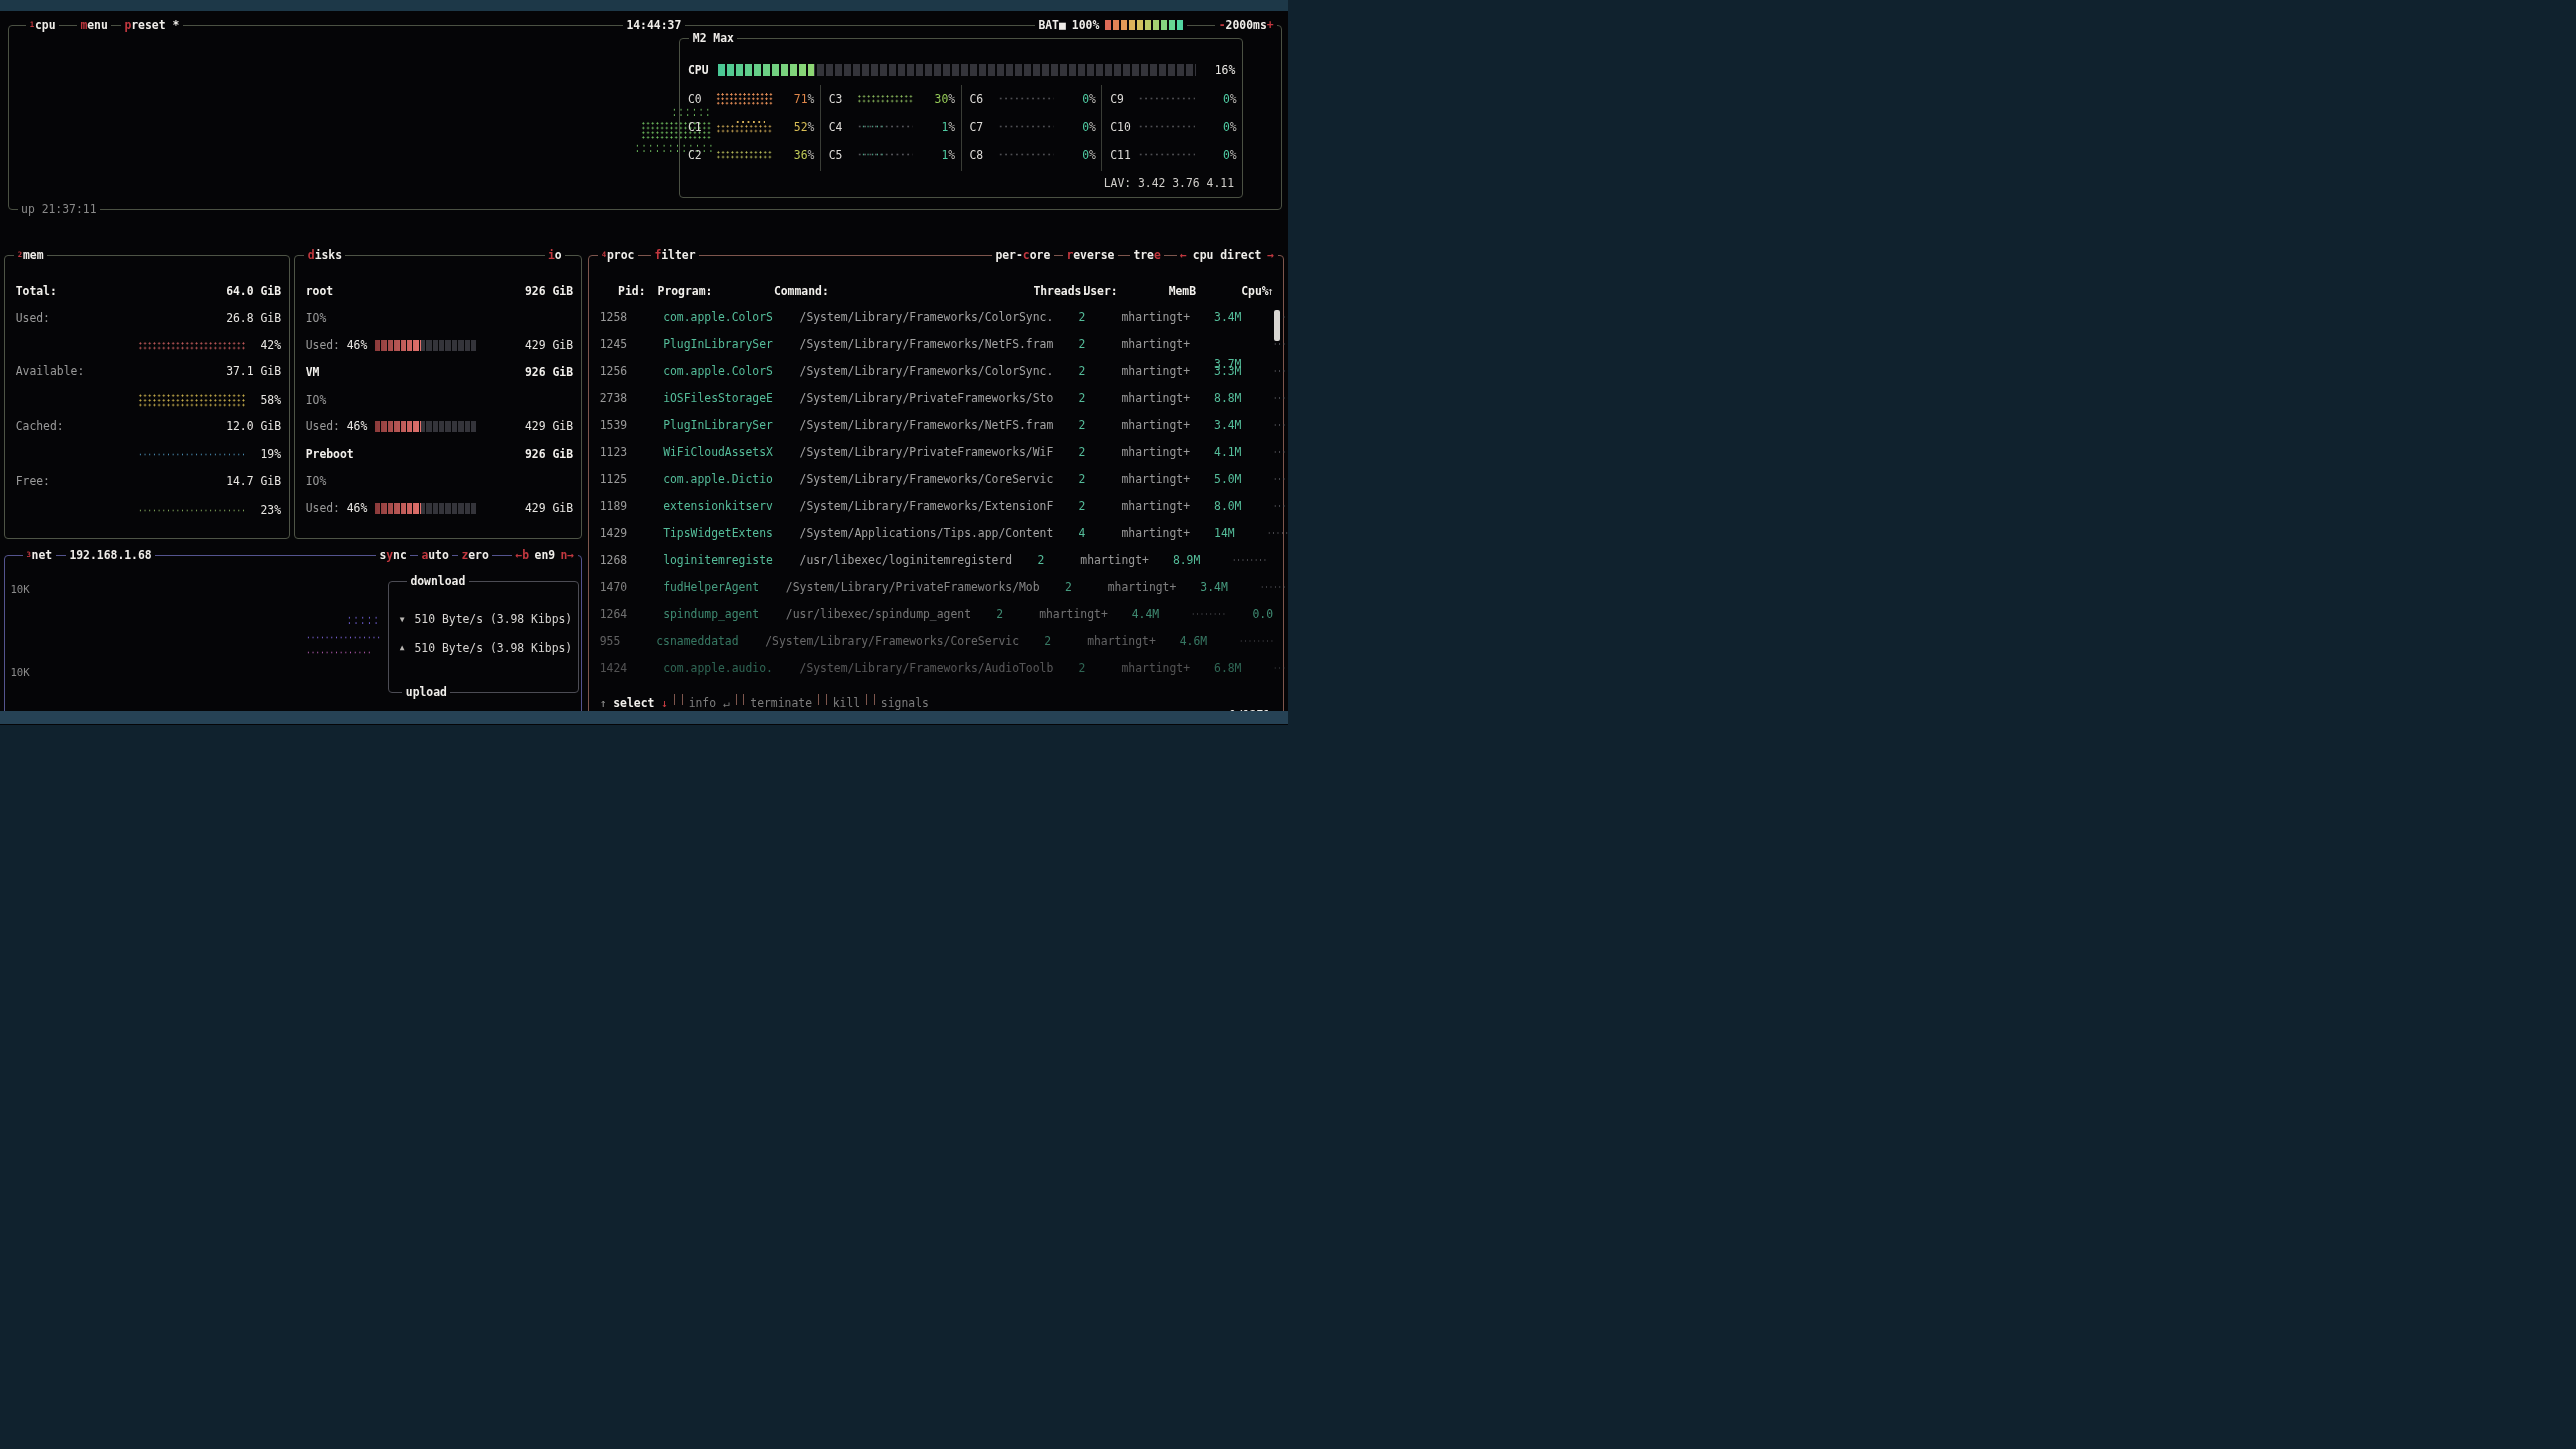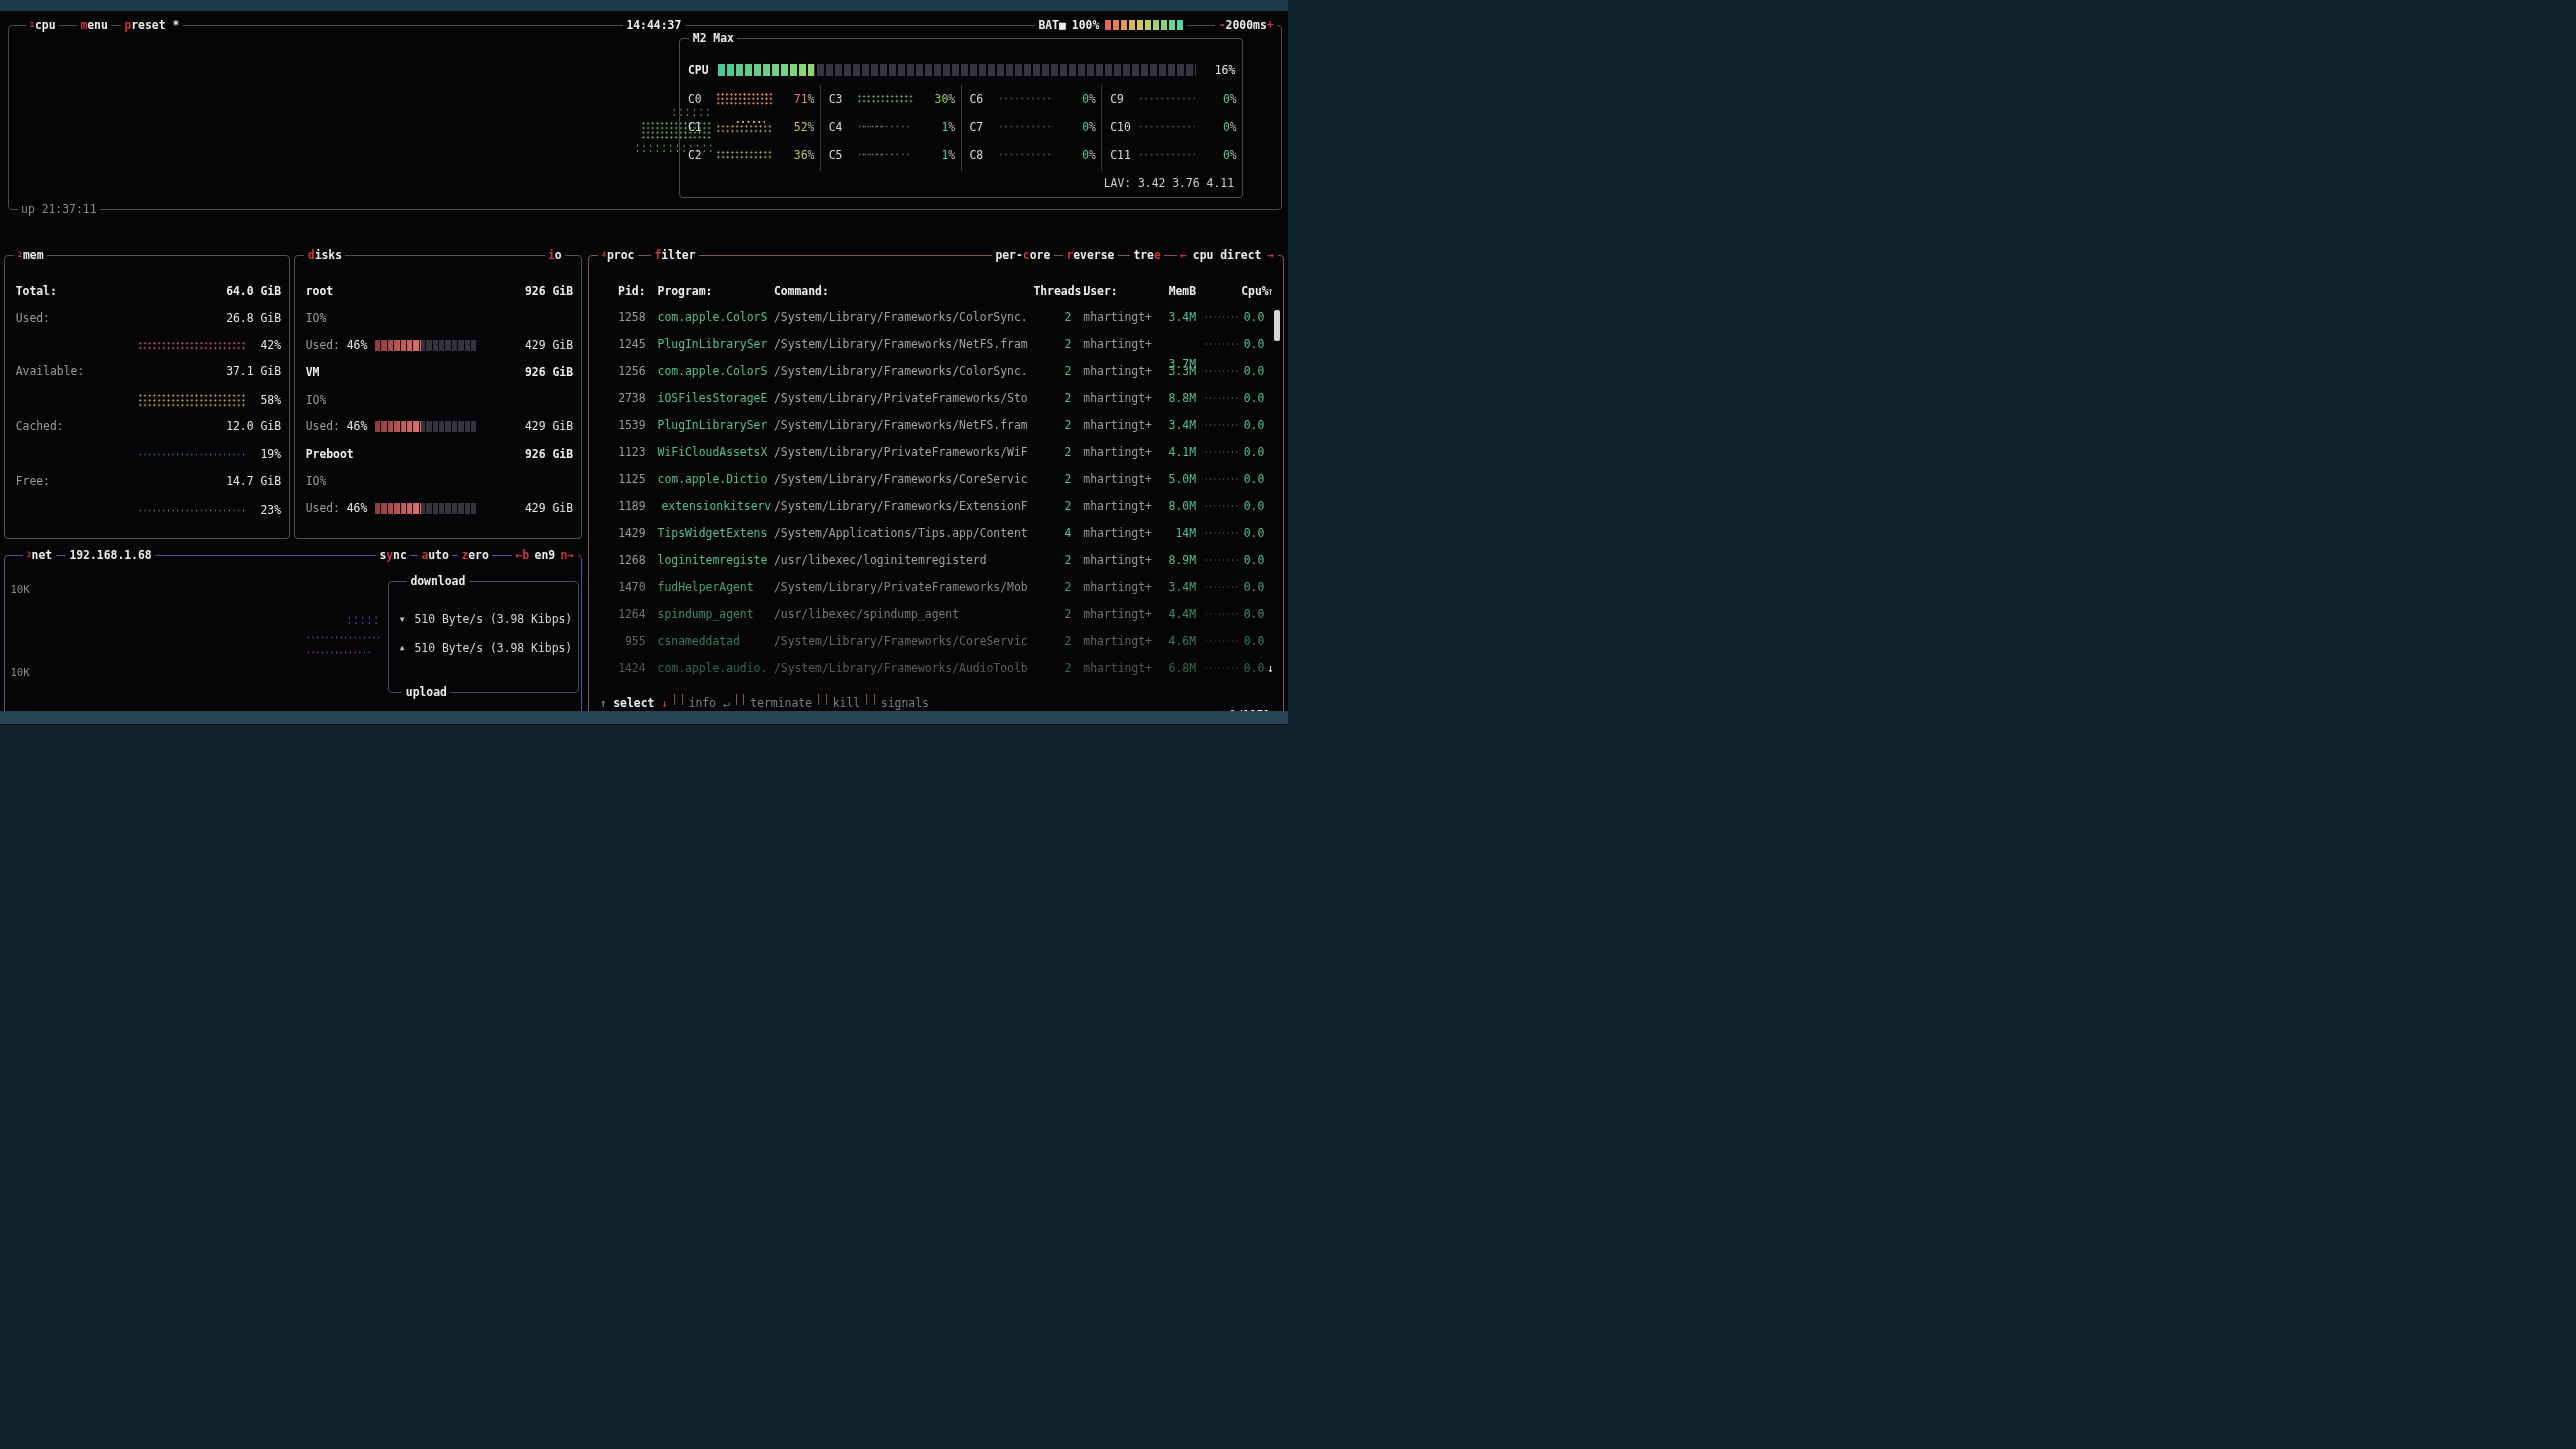--- a/index.html
+++ b/index.html
@@ -82,21 +82,21 @@
 
   
   .cluster{position:absolute;}
   .cl{position:absolute;background-image:radial-gradient(var(--c) 0.9px,transparent 1px);background-size:4.7px 4.7px;}
   .cl.sparse{background-size:6.7px 5.4px;}
 
   
   .phead,.prow{display:flex;align-items:center;}
   .phead{position:absolute;left:10.7px;right:6.7px;top:27px;height:17.4px;font-weight:700;color:#f2f0ec;}
   .prows{position:absolute;left:10.7px;right:6.7px;top:48px;}
-  .prow{height:27px;}
+  .prow{height:27px;gap:24px;}
   .c{white-space:nowrap;}
   .pidc{width:46px;text-align:right;}
   .progc{width:114px;margin-left:12px;}
   .cmdc{width:259px;margin-left:2.7px;}
   .thrc{width:38px;margin-left:1.3px;text-align:right;}
   .usrc{width:75px;margin-left:12px;}
   .memc{width:38px;text-align:right;}
   .dotwrap{width:36px;margin-left:8px;display:flex;align-items:center;}
   .cpuc{width:23px;margin-left:1.3px;text-align:right;}
   .arrc{width:9.4px;margin-left:2.7px;color:#f2f0ec;}

